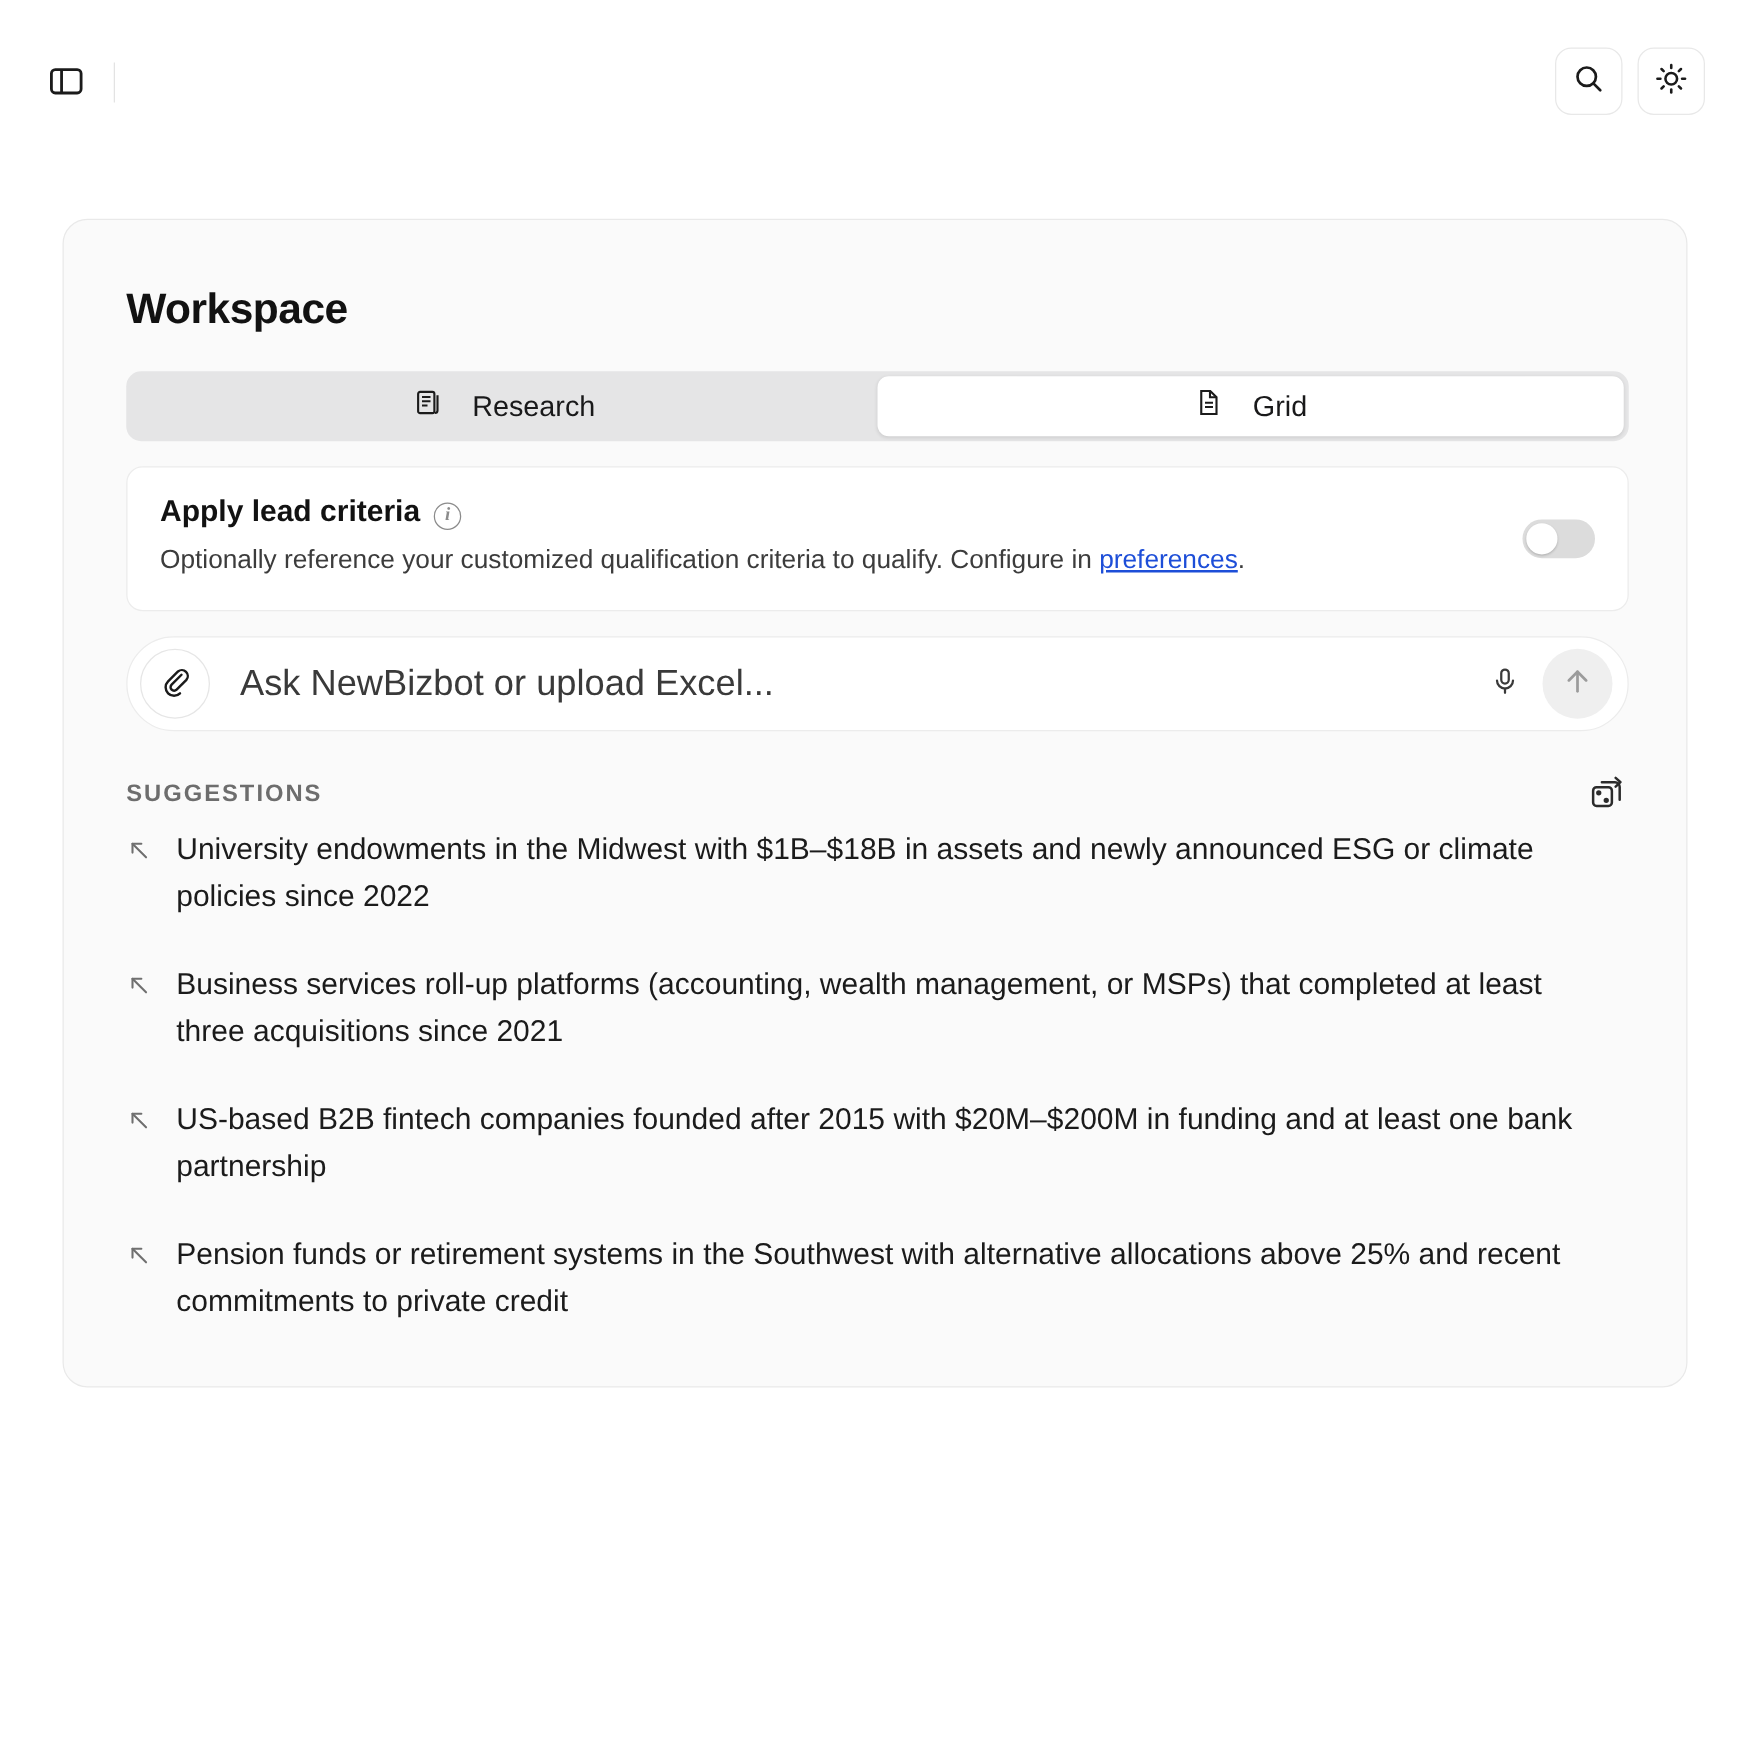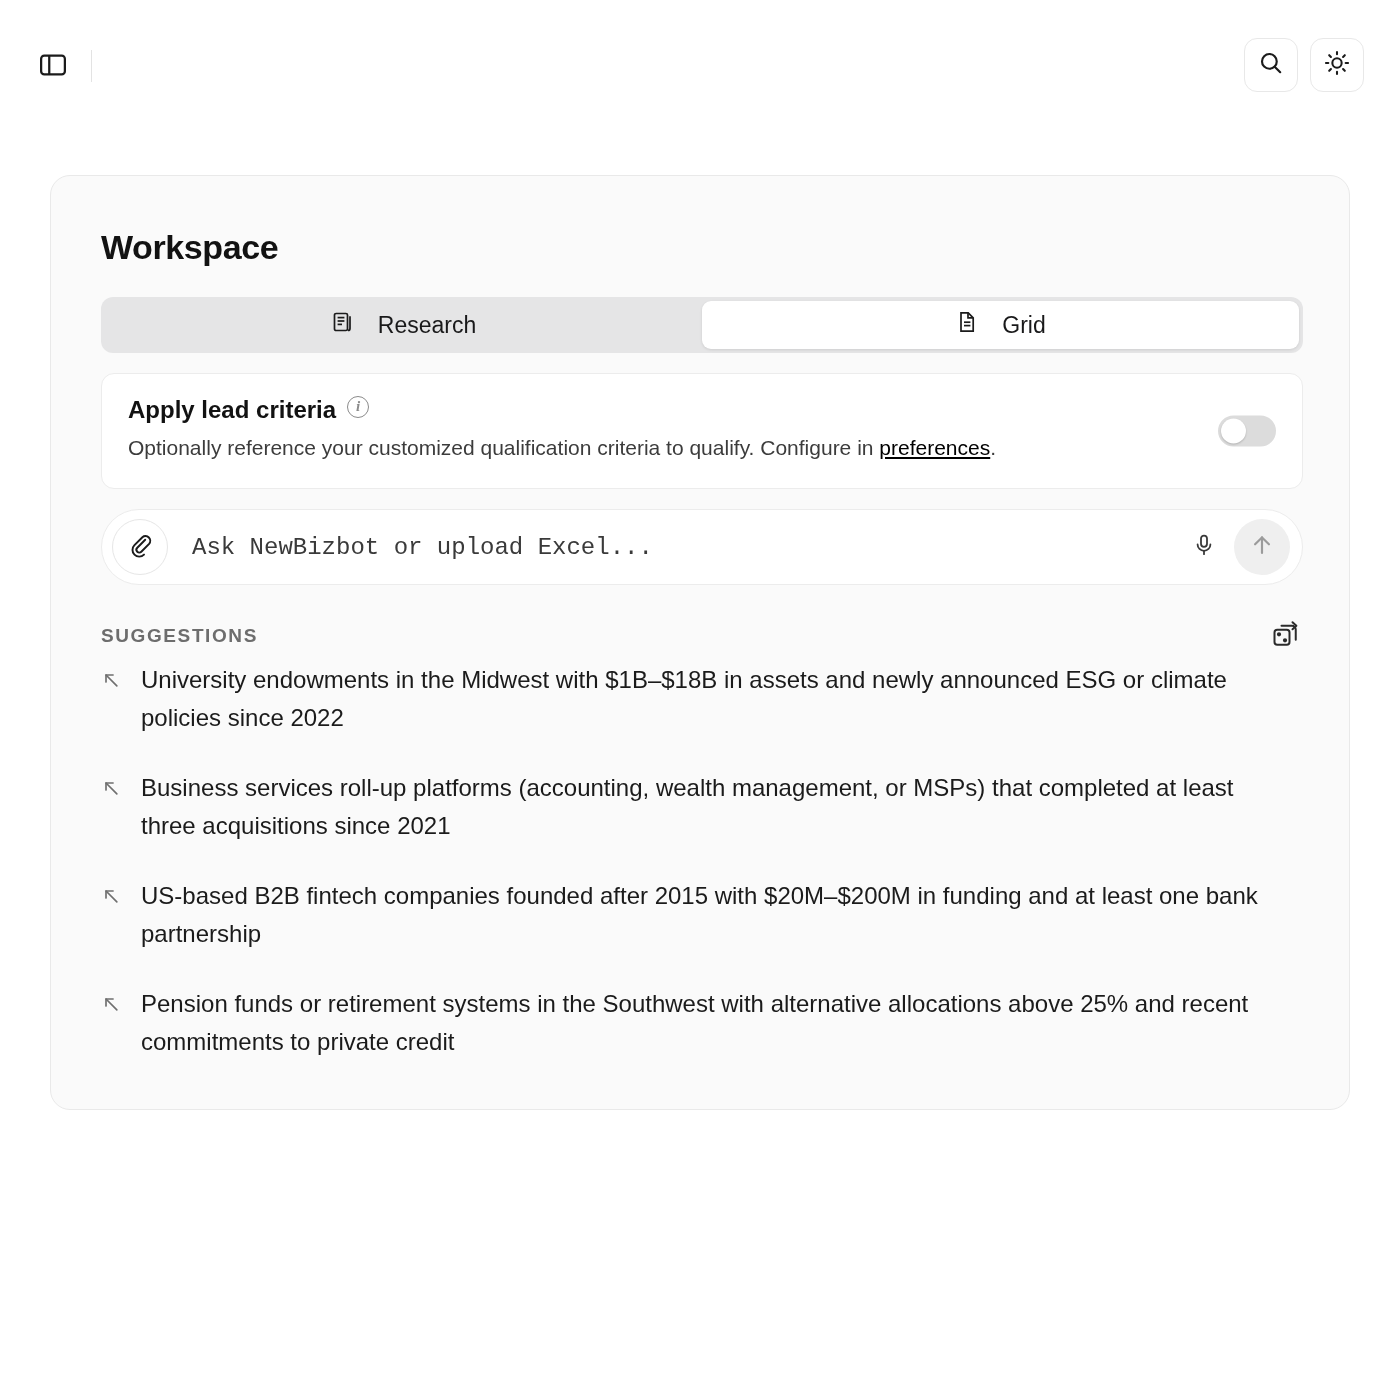--- a/index.html
+++ b/index.html
@@ -105,21 +105,21 @@
   .criteria {
     position: relative;
     background: #ffffff;
     border: 1px solid #ececec;
     border-radius: 13px;
     padding: 22px 26px 24px 26px;
     margin-bottom: 20px;
   }
   .criteria-title {
     display: flex;
-    align-items: flex-start;
+    align-items: flex-end;
     gap: 11px;
     font-size: 24px;
     font-weight: bold;
     color: #121212;
     margin-bottom: 8px;
   }
   .info-icon {
     width: 22px;
     height: 22px;
     border: 1.8px solid #8b8b8b;
@@ -132,21 +132,21 @@
     font-style: italic;
     font-weight: bold;
   }
   .criteria-desc {
     font-size: 21px;
     line-height: 32px;
     color: #3c3c3c;
     max-width: 1010px;
   }
   .criteria-desc a {
-    color: #000000;
+    color: #1d4ed8;
     text-decoration: underline;
   }
   .toggle {
     position: absolute;
     right: 26px;
     top: 50%;
     transform: translateY(-50%);
     width: 58px;
     height: 31px;
     border-radius: 16px;
@@ -185,25 +185,25 @@
     display: flex;
     align-items: center;
     justify-content: center;
     cursor: pointer;
     flex: 0 0 auto;
   }
   .prompt-input {
     flex: 1;
     border: none;
     outline: none;
-    font-size: 24px;
+    font-size: 29px;
     color: #343434;
     background: transparent;
     padding-left: 24px;
-    font-family: Liberation Mono, monospace;
+    font-family: Liberation Sans, sans-serif;
   }
   .prompt-input::placeholder { color: #3a3a3a; }
   .mic {
     width: 40px;
     height: 44px;
     display: flex;
     align-items: center;
     justify-content: center;
     cursor: pointer;
     margin-right: 10px;

